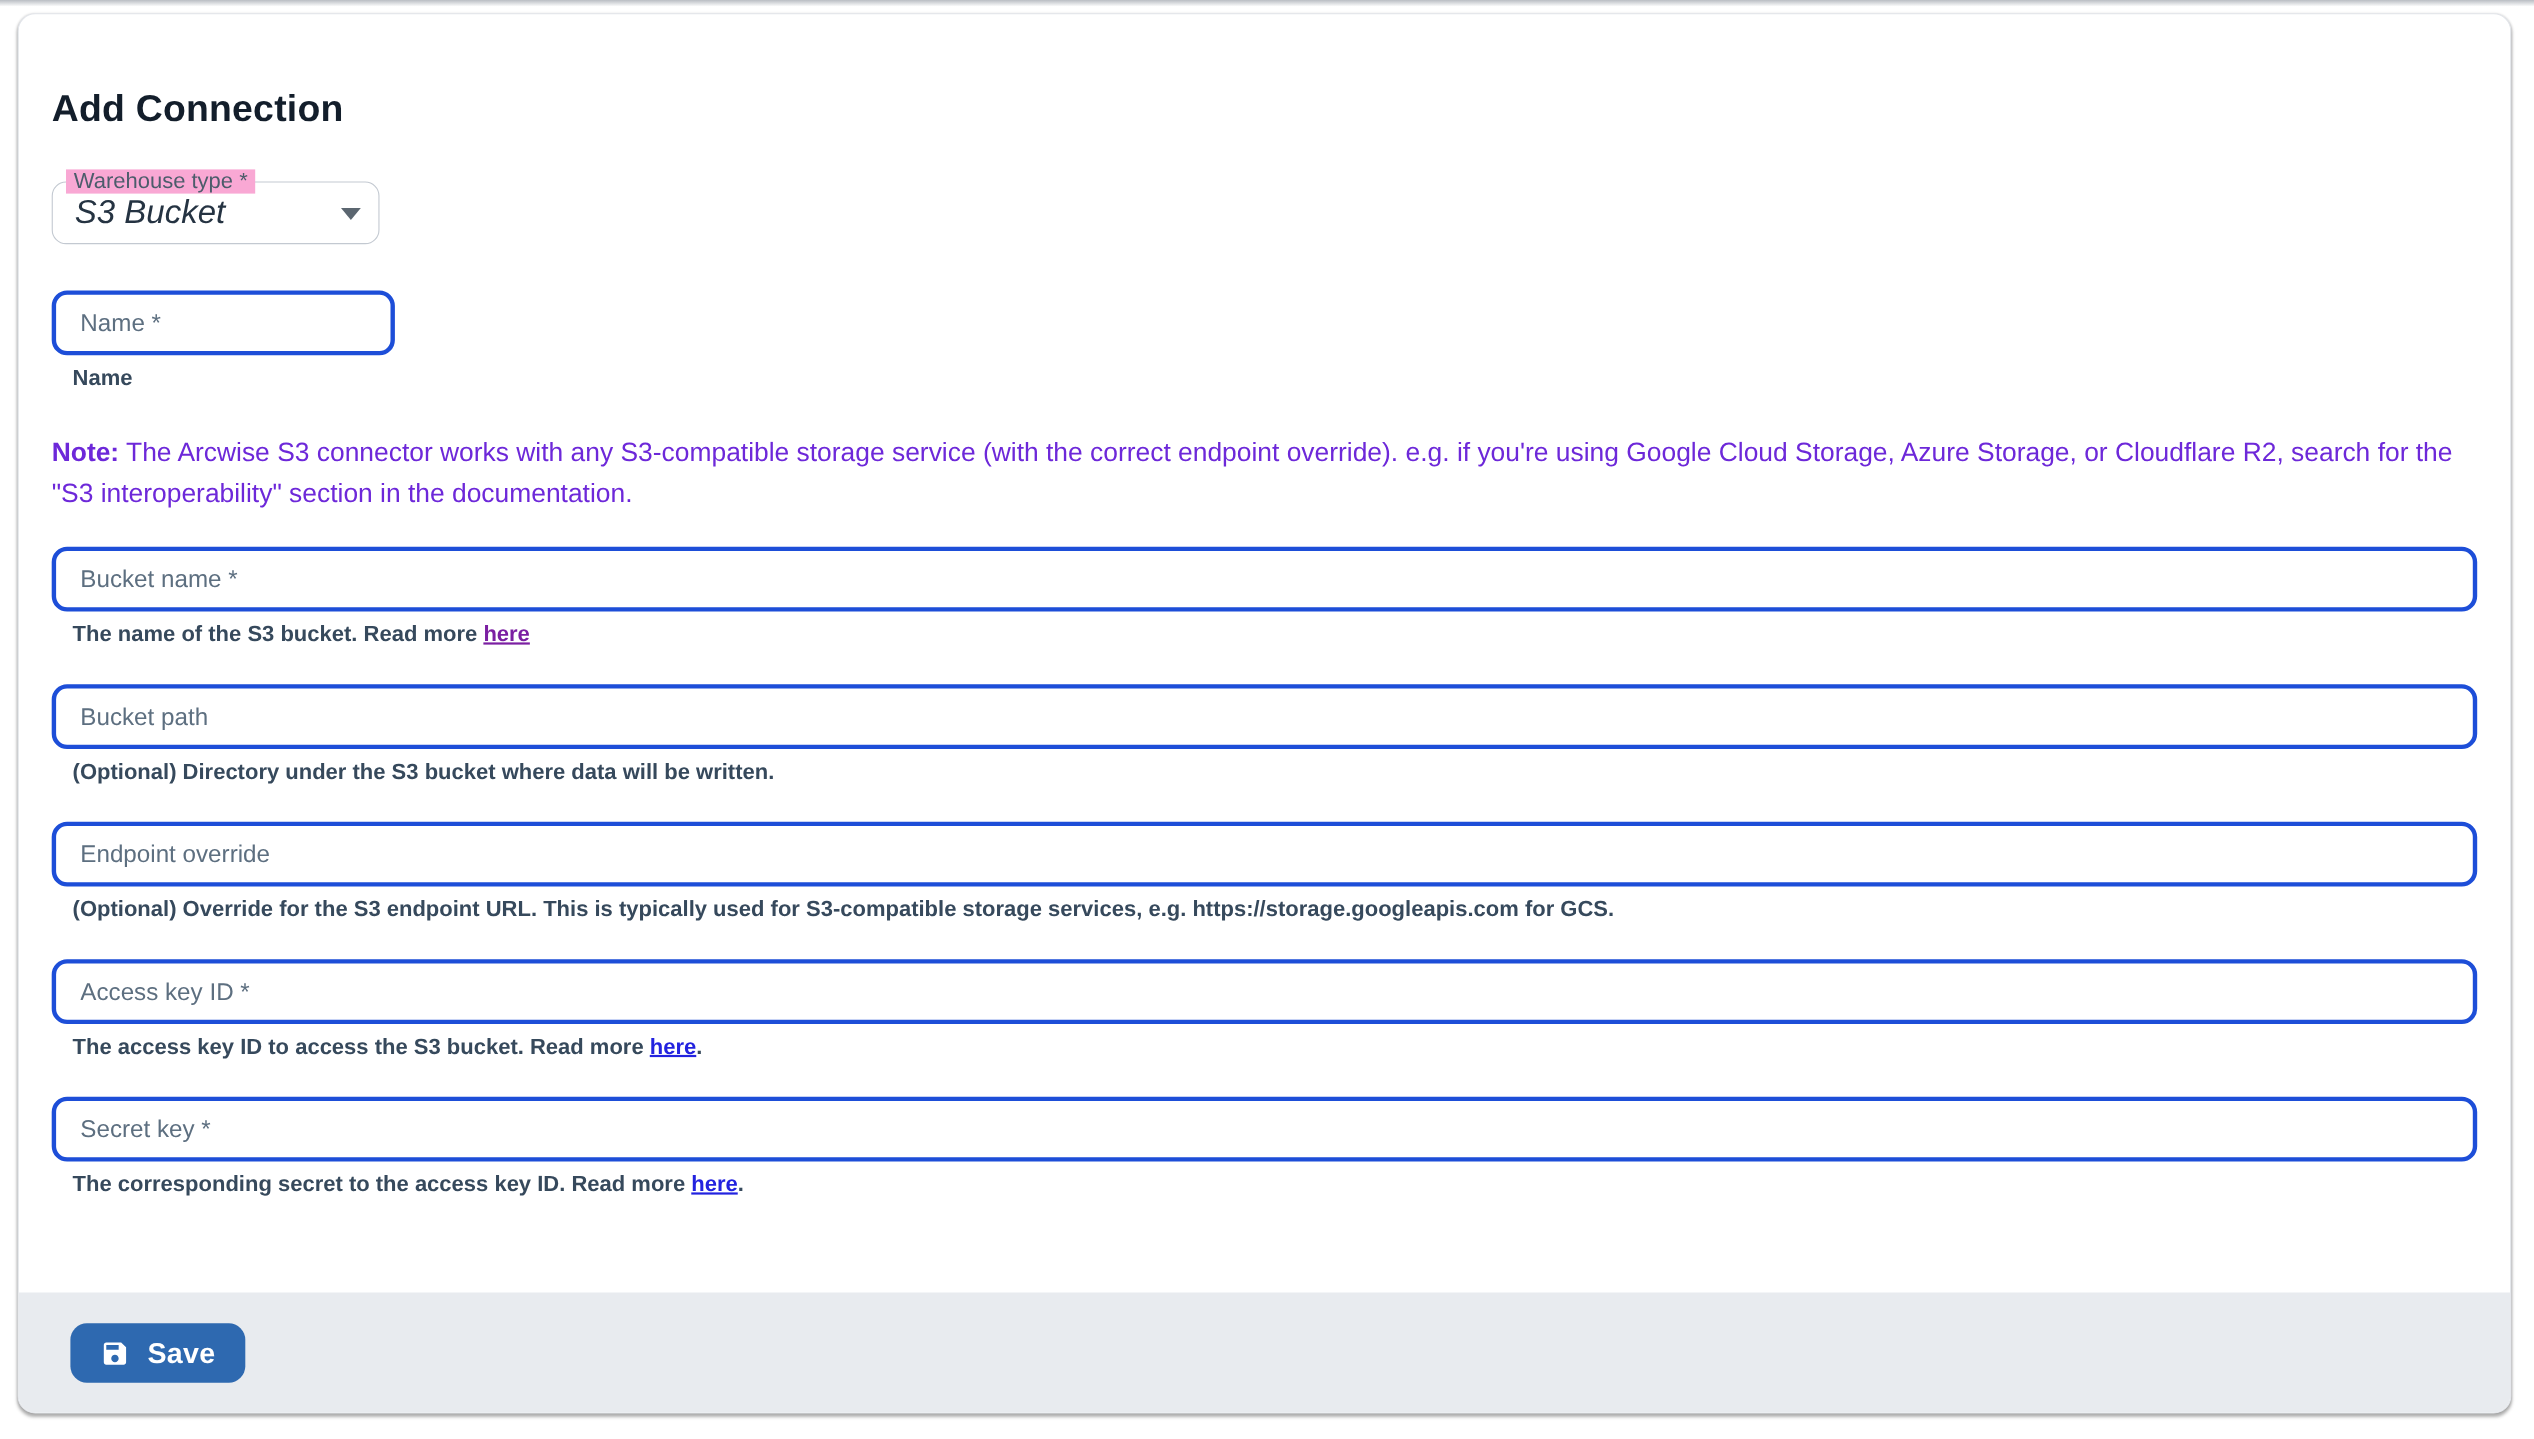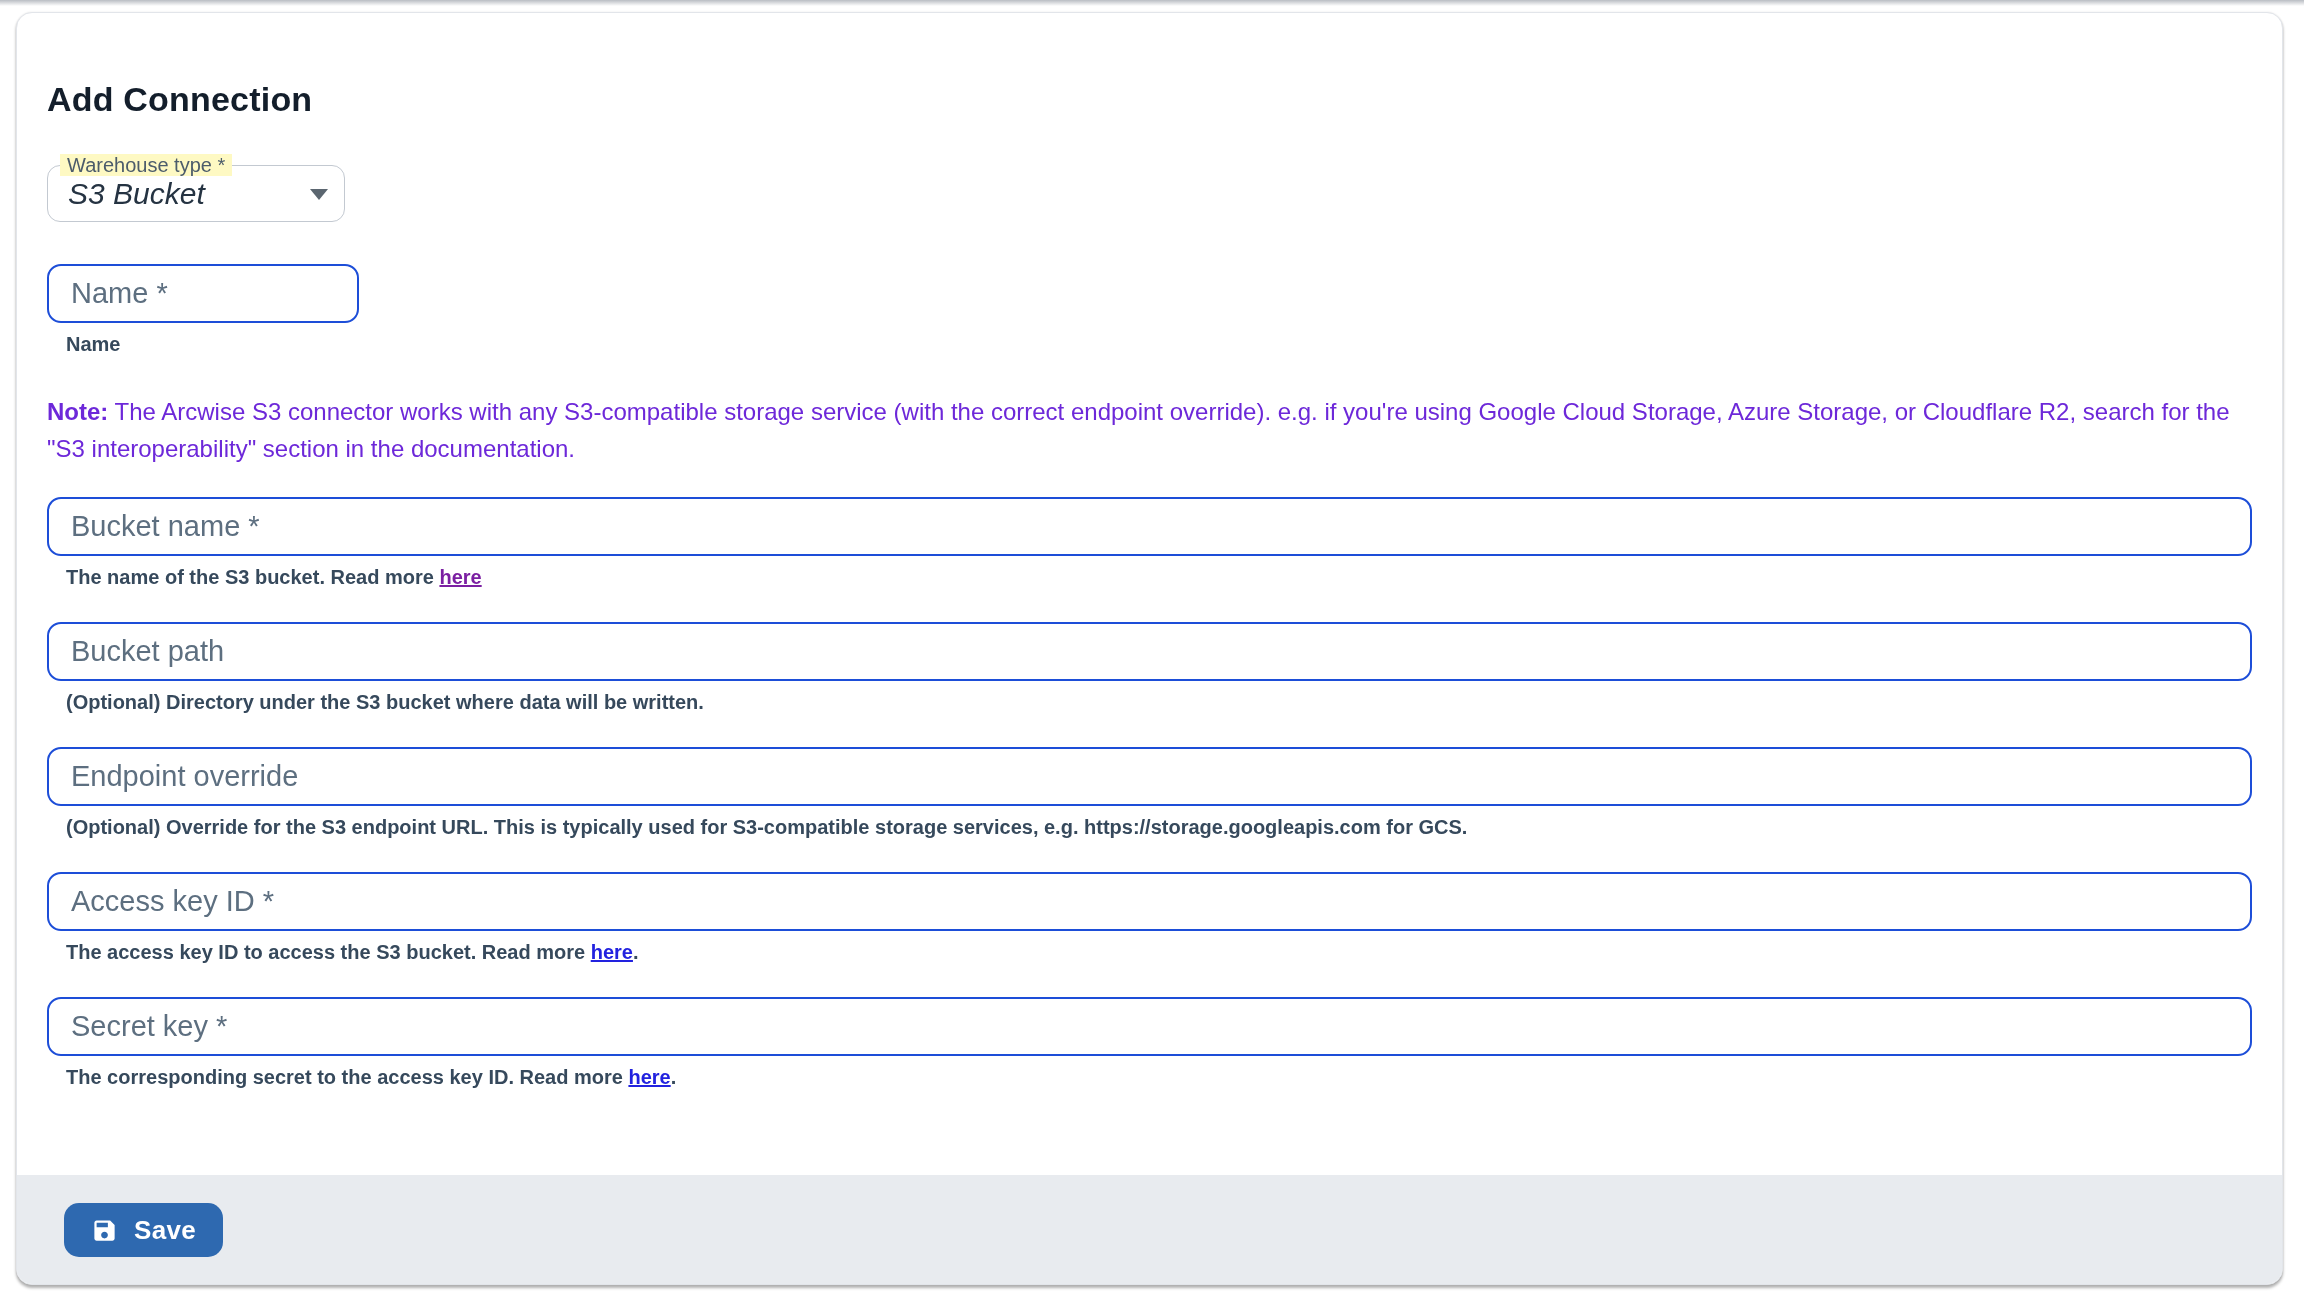--- a/index.html
+++ b/index.html
@@ -45,43 +45,43 @@
     border: 1px solid #c3c9d1;
     border-radius: 13px;
     background: #fff;
     display: flex; align-items: center;
     padding: 0 20px;
     cursor: pointer;
   }
   .select-label {
     position: absolute;
     top: -11px; left: 13px;
-    background: #fef9c3;
+    background: #f9a8d4;
     padding: 0 7px;
     font-size: 20px;
     color: #4c5c6b;
     line-height: 22px;
     white-space: nowrap;
   }
   .select-value { font-size: 30px; color: #253342; font-style: italic; }
   .select-caret {
     position: absolute; right: 17px; top: 24px;
     width: 0; height: 0;
     border-left: 9px solid transparent;
     border-right: 9px solid transparent;
     border-top: 11px solid #5b6670;
   }
 
   
   .text-input {
     height: 59px;
-    border: 2px solid #1d4ed8;
+    border: 4px solid #1d4ed8;
     border-radius: 14px;
     background: #fff;
-    font-size: 29px;
+    font-size: 22px;
     color: #253342;
     padding: 0 22px;
     width: 100%;
     outline: none;
     font-family: "Liberation Sans", "DejaVu Sans", sans-serif;
   }
   .text-input::placeholder { color: #5d6f80; opacity: 1; }
   .input-name { width: 312px; }
 
   .field-group { margin-bottom: 32px; }

